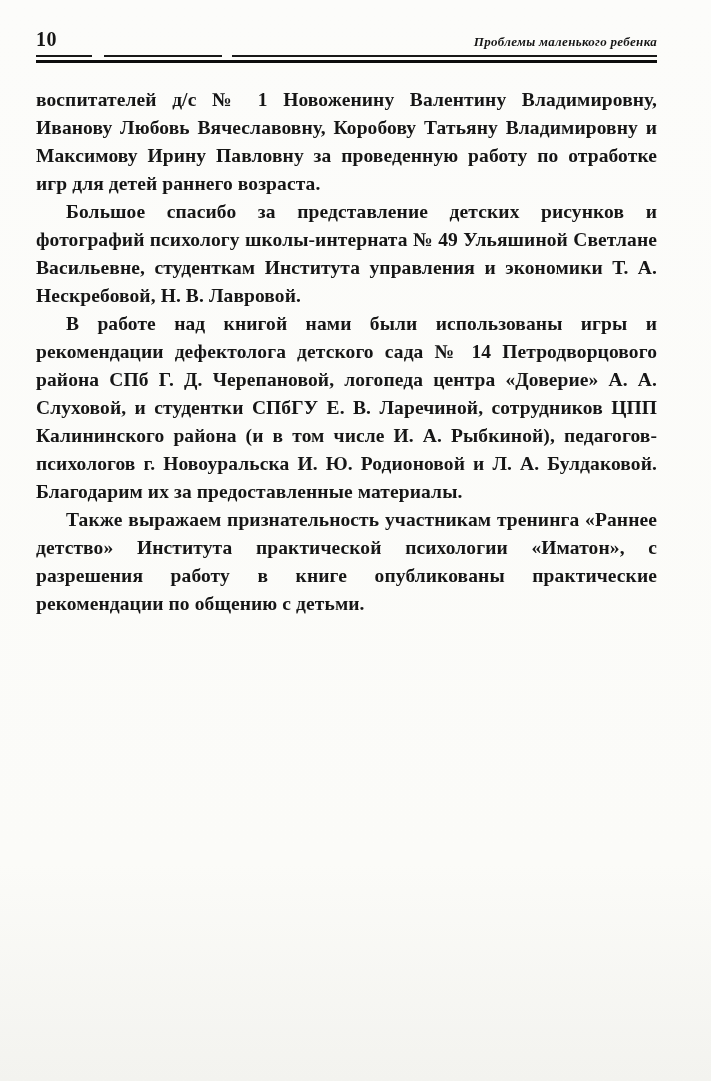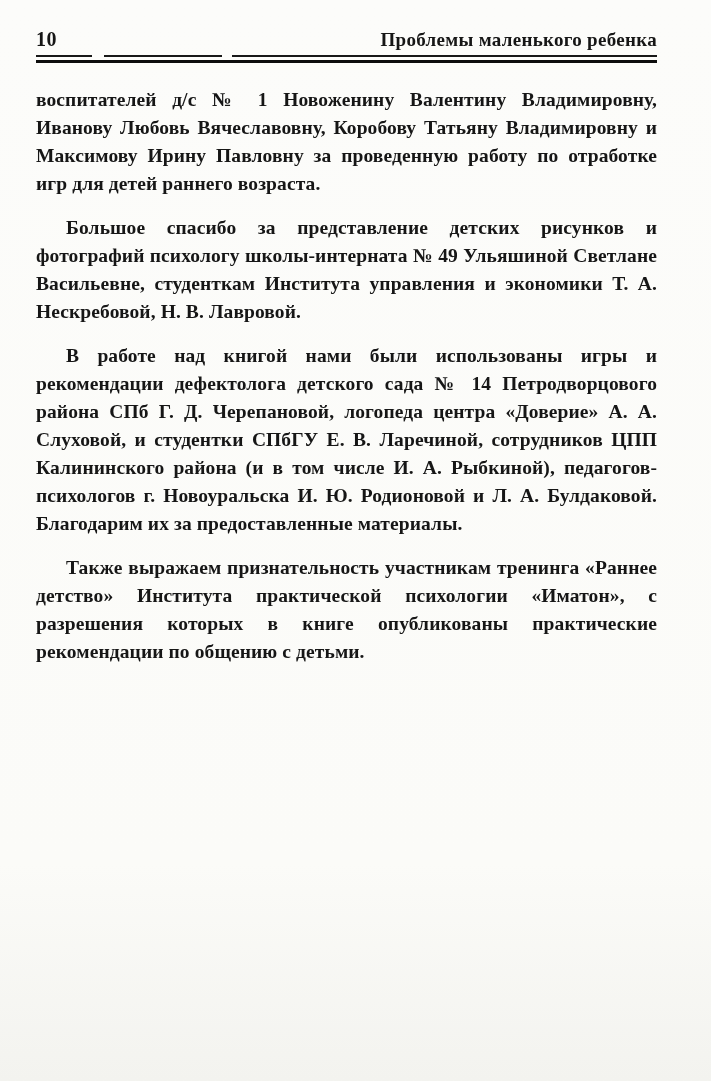--- a/index.html
+++ b/index.html
@@ -23,22 +23,23 @@
     display: flex;
     justify-content: space-between;
     align-items: baseline;
   }
   .page-number {
     font-size: 20px;
     font-weight: 600;
     letter-spacing: 0.5px;
   }
   .running-title {
-    font-size: 19px;
+    font-size: 13px;
     font-weight: bold;
+    font-style: italic;
     letter-spacing: 0.3px;
   }
   .rule-thin {
     height: 2px;
     margin-top: 4px;
     background: linear-gradient(90deg,
       #181818 0%, #181818 9%,
       transparent 9%, transparent 11%,
       #181818 11%, #181818 30%,
       transparent 30%, transparent 31.5%,
@@ -57,36 +58,35 @@
     font-weight: bold;
     letter-spacing: 0.1px;
     hyphens: auto;
     -webkit-hyphens: auto;
   }
   .para {
     margin: 0;
   }
   .para.indent {
     text-indent: 30px;
-    margin-top: 16px;
   }
 </style>
 </head>
 <body>
 
 <div class="page">
 
   <header class="page-header">
     <span class="page-number">10</span>
     <span class="running-title">Проблемы маленького ребенка</span>
   </header>
 
   <div class="rule-thin"></div>
   <div class="rule-thick"></div>
 
   <main class="page-body">
     <p class="para">воспитателей д/с № 1 Новоженину Валентину Владимировну, Иванову Любовь Вячеславовну, Коробову Татьяну Владимировну и Максимову Ирину Павловну за проведенную работу по отработке игр для детей раннего возраста.</p>
     <p class="para indent">Большое спасибо за представление детских рисунков и фотографий психологу школы-интерната № 49 Ульяшиной Светлане Васильевне, студенткам Института управления и экономики Т. А. Нескребовой, Н. В. Лавровой.</p>
     <p class="para indent">В работе над книгой нами были использованы игры и рекомендации дефектолога детского сада № 14 Петродворцового района СПб Г. Д. Черепановой, логопеда центра «Доверие» А. А. Слуховой, и студентки СПбГУ Е. В. Ларечиной, сотрудников ЦПП Калининского района (и в том числе И. А. Рыбкиной), педагогов-психологов г. Новоуральска И. Ю. Родионовой и Л. А. Булдаковой. Благодарим их за предоставленные материалы.</p>
-    <p class="para indent">Также выражаем признательность участникам тренинга «Раннее детство» Института практической психологии «Иматон», с разрешения которых в книге опубликованы практические рекомендации по общению с детьми.</p>
+    <p class="para indent">Также выражаем признательность участникам тренинга «Раннее детство» Института практической психологии «Иматон», с разрешения работу в книге опубликованы практические рекомендации по общению с детьми.</p>
   </main>
 
 </div>
 
 </body></html>

